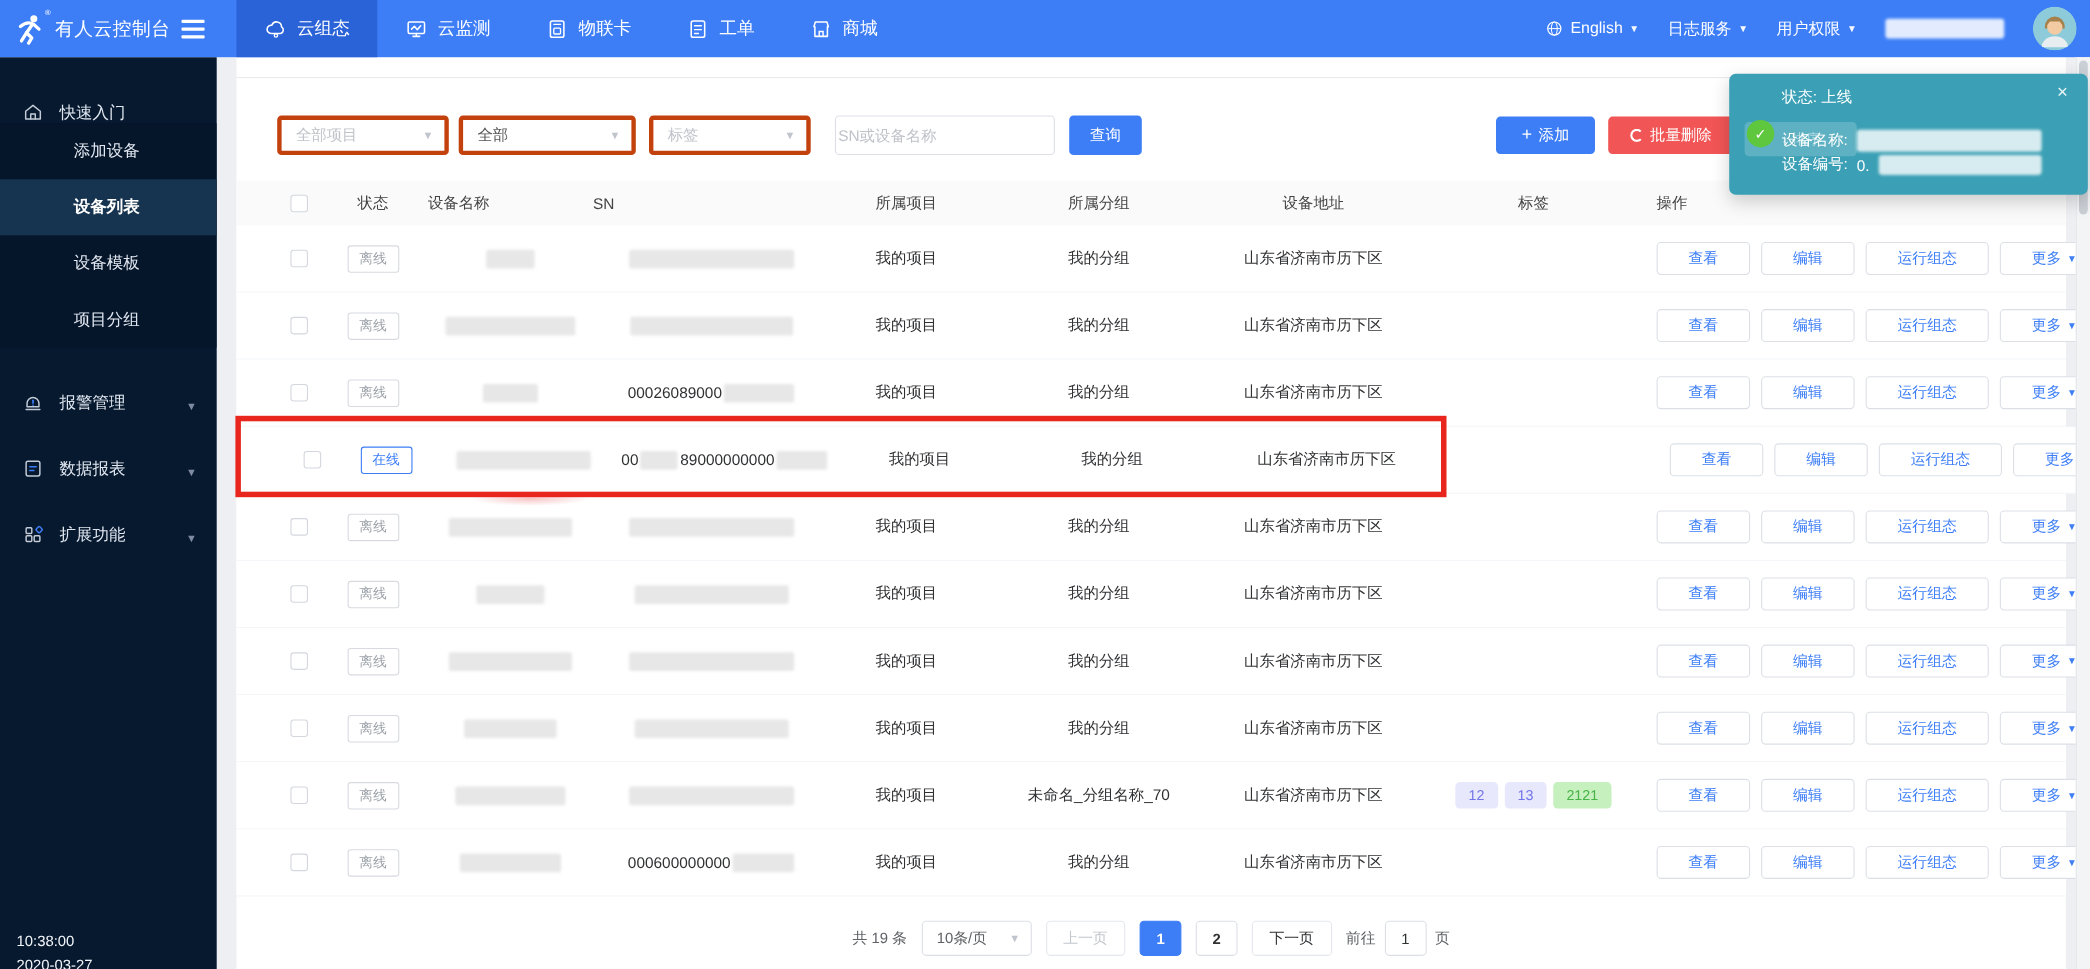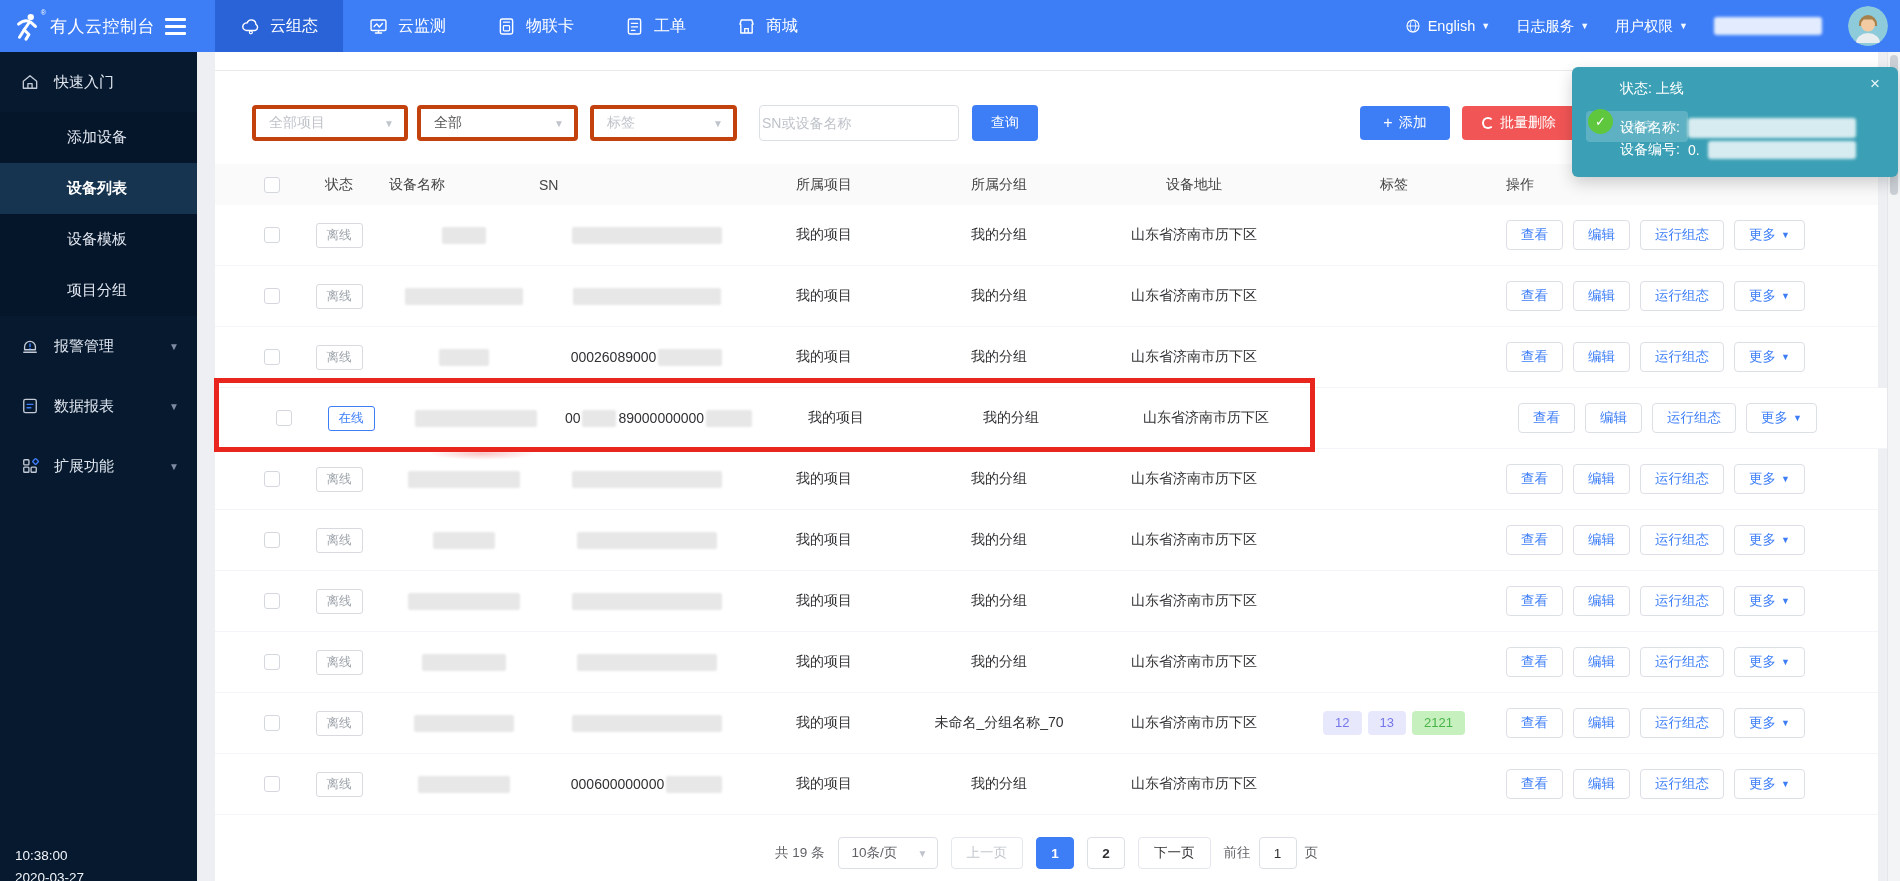--- a/index.html
+++ b/index.html
@@ -21,21 +21,21 @@
   .nav-ic svg { width:100%; height:100%; }
   .nav-right { margin-left:auto; display:flex; align-items:center; gap:26px; padding-right:12px; font-size:14.5px; }
   .nav-item { display:flex; align-items:center; gap:6px; cursor:pointer; white-space:nowrap; }
   .glb { width:18px; height:18px; display:inline-flex; }
   .caret-w { font-size:9px; opacity:.95; }
   .name-blur { width:108px; height:18px; background:rgba(255,255,255,.85); border-radius:3px; filter:blur(1.5px); }
   .avatar { width:40px; height:40px; border-radius:50%; overflow:hidden; flex:0 0 40px; cursor:pointer; }
 
   
   .sidebar { position:absolute; top:52px; left:0; width:197px; bottom:0; background:var(--sidebar,#07192E); z-index:20; color:#DFE6F0; overflow:hidden; }
-  .side-item { height:60px; display:flex; align-items:center; padding-left:20px; cursor:pointer; font-size:15px; }
+  .side-item { height:60px; display:flex; align-items:flex-end; padding-left:20px; cursor:pointer; font-size:15px; }
   .side-ic { width:20px; height:20px; display:inline-flex; flex:0 0 20px; }
   .side-ic svg { width:100%; height:100%; }
   .side-label { margin-left:14px; }
   .side-caret { margin-left:auto; margin-right:18px; color:#7E8AA0; font-size:10px; }
   .submenu { background:var(--sidebar-submenu,#05152A); }
   .sub-item { height:51px; display:flex; align-items:center; padding-left:67px; font-size:15px; cursor:pointer; color:#E3E9F2; }
   .sub-item.active { background:var(--sidebar-active,#16344F); color:#fff; font-weight:bold; }
   .clock { position:absolute; left:15px; bottom:-8px; color:#F2F5FA; font-size:13.5px; line-height:22px; }
 
   
@@ -70,21 +70,21 @@
   .c8 { flex:1; display:flex; align-items:center; gap:10px; padding-left:2px; }
   .thead .c7 { display:block; }
   .cb { width:16px; height:16px; border:1px solid #D4D7DE; border-radius:3px; background:#fff; cursor:pointer; }
   .badge { display:inline-block; min-width:46px; padding:3px 10px; border:1px solid #D8DADF; border-radius:3px; color:#9DA3AA; font-size:12.5px; background:#fff; }
   .badge.on { color:var(--accent,#3D7EF7); border-color:var(--accent,#3D7EF7); }
   .parts { display:flex; align-items:center; justify-content:center; gap:2px; width:100%; }
   .blur { height:17px; background:#E7E7E7; border-radius:2px; filter:blur(1.3px); }
   .tag { height:24px; line-height:24px; padding:0 12px; border-radius:4px; font-size:13px; }
   .tag.purple { background:var(--tag-purple-bg,#E8E8FD); color:var(--tag-purple-fg,#7376E8); }
   .tag.green { background:var(--tag-green-bg,#C7F0BF); color:var(--tag-green-fg,#48B348); }
-  .abtn { height:30px; padding:0 14px; background:#fff; border:1px solid #DCDFE6; border-radius:4px; color:var(--accent,#3D7EF7); font-size:13.5px; display:flex; align-items:center; gap:5px; cursor:pointer; font-family:inherit; white-space:nowrap; }
+  .abtn { height:30px; padding:0 28px; background:#fff; border:1px solid #DCDFE6; border-radius:4px; color:var(--accent,#3D7EF7); font-size:13.5px; display:flex; align-items:center; gap:5px; cursor:pointer; font-family:inherit; white-space:nowrap; }
   .abtn .acar { font-size:9px; }
 
   
   .pager { position:absolute; top:785px; left:0; width:1663px; display:flex; align-items:center; justify-content:center; gap:13px; font-size:13.5px; color:#606266; }
   .psel { width:100px; height:32px; border:1px solid #DCDFE6; border-radius:4px; display:flex; align-items:center; justify-content:space-between; padding:0 9px 0 13px; background:#fff; cursor:pointer; }
   .pbtn { height:32px; padding:0 15px; border:1px solid #E4E7ED; border-radius:4px; background:#fff; display:flex; align-items:center; cursor:pointer; color:#303133; }
   .pbtn.disabled { color:#C3C7CE; cursor:default; }
   .pnum { width:38px; height:32px; border:1px solid #DCDFE6; border-radius:4px; display:flex; align-items:center; justify-content:center; background:#fff; color:#303133; font-weight:bold; cursor:pointer; }
   .pnum.active { background:var(--accent,#3D7EF7); border-color:var(--accent,#3D7EF7); color:#fff; }
   .goto { display:flex; align-items:center; gap:8px; }

